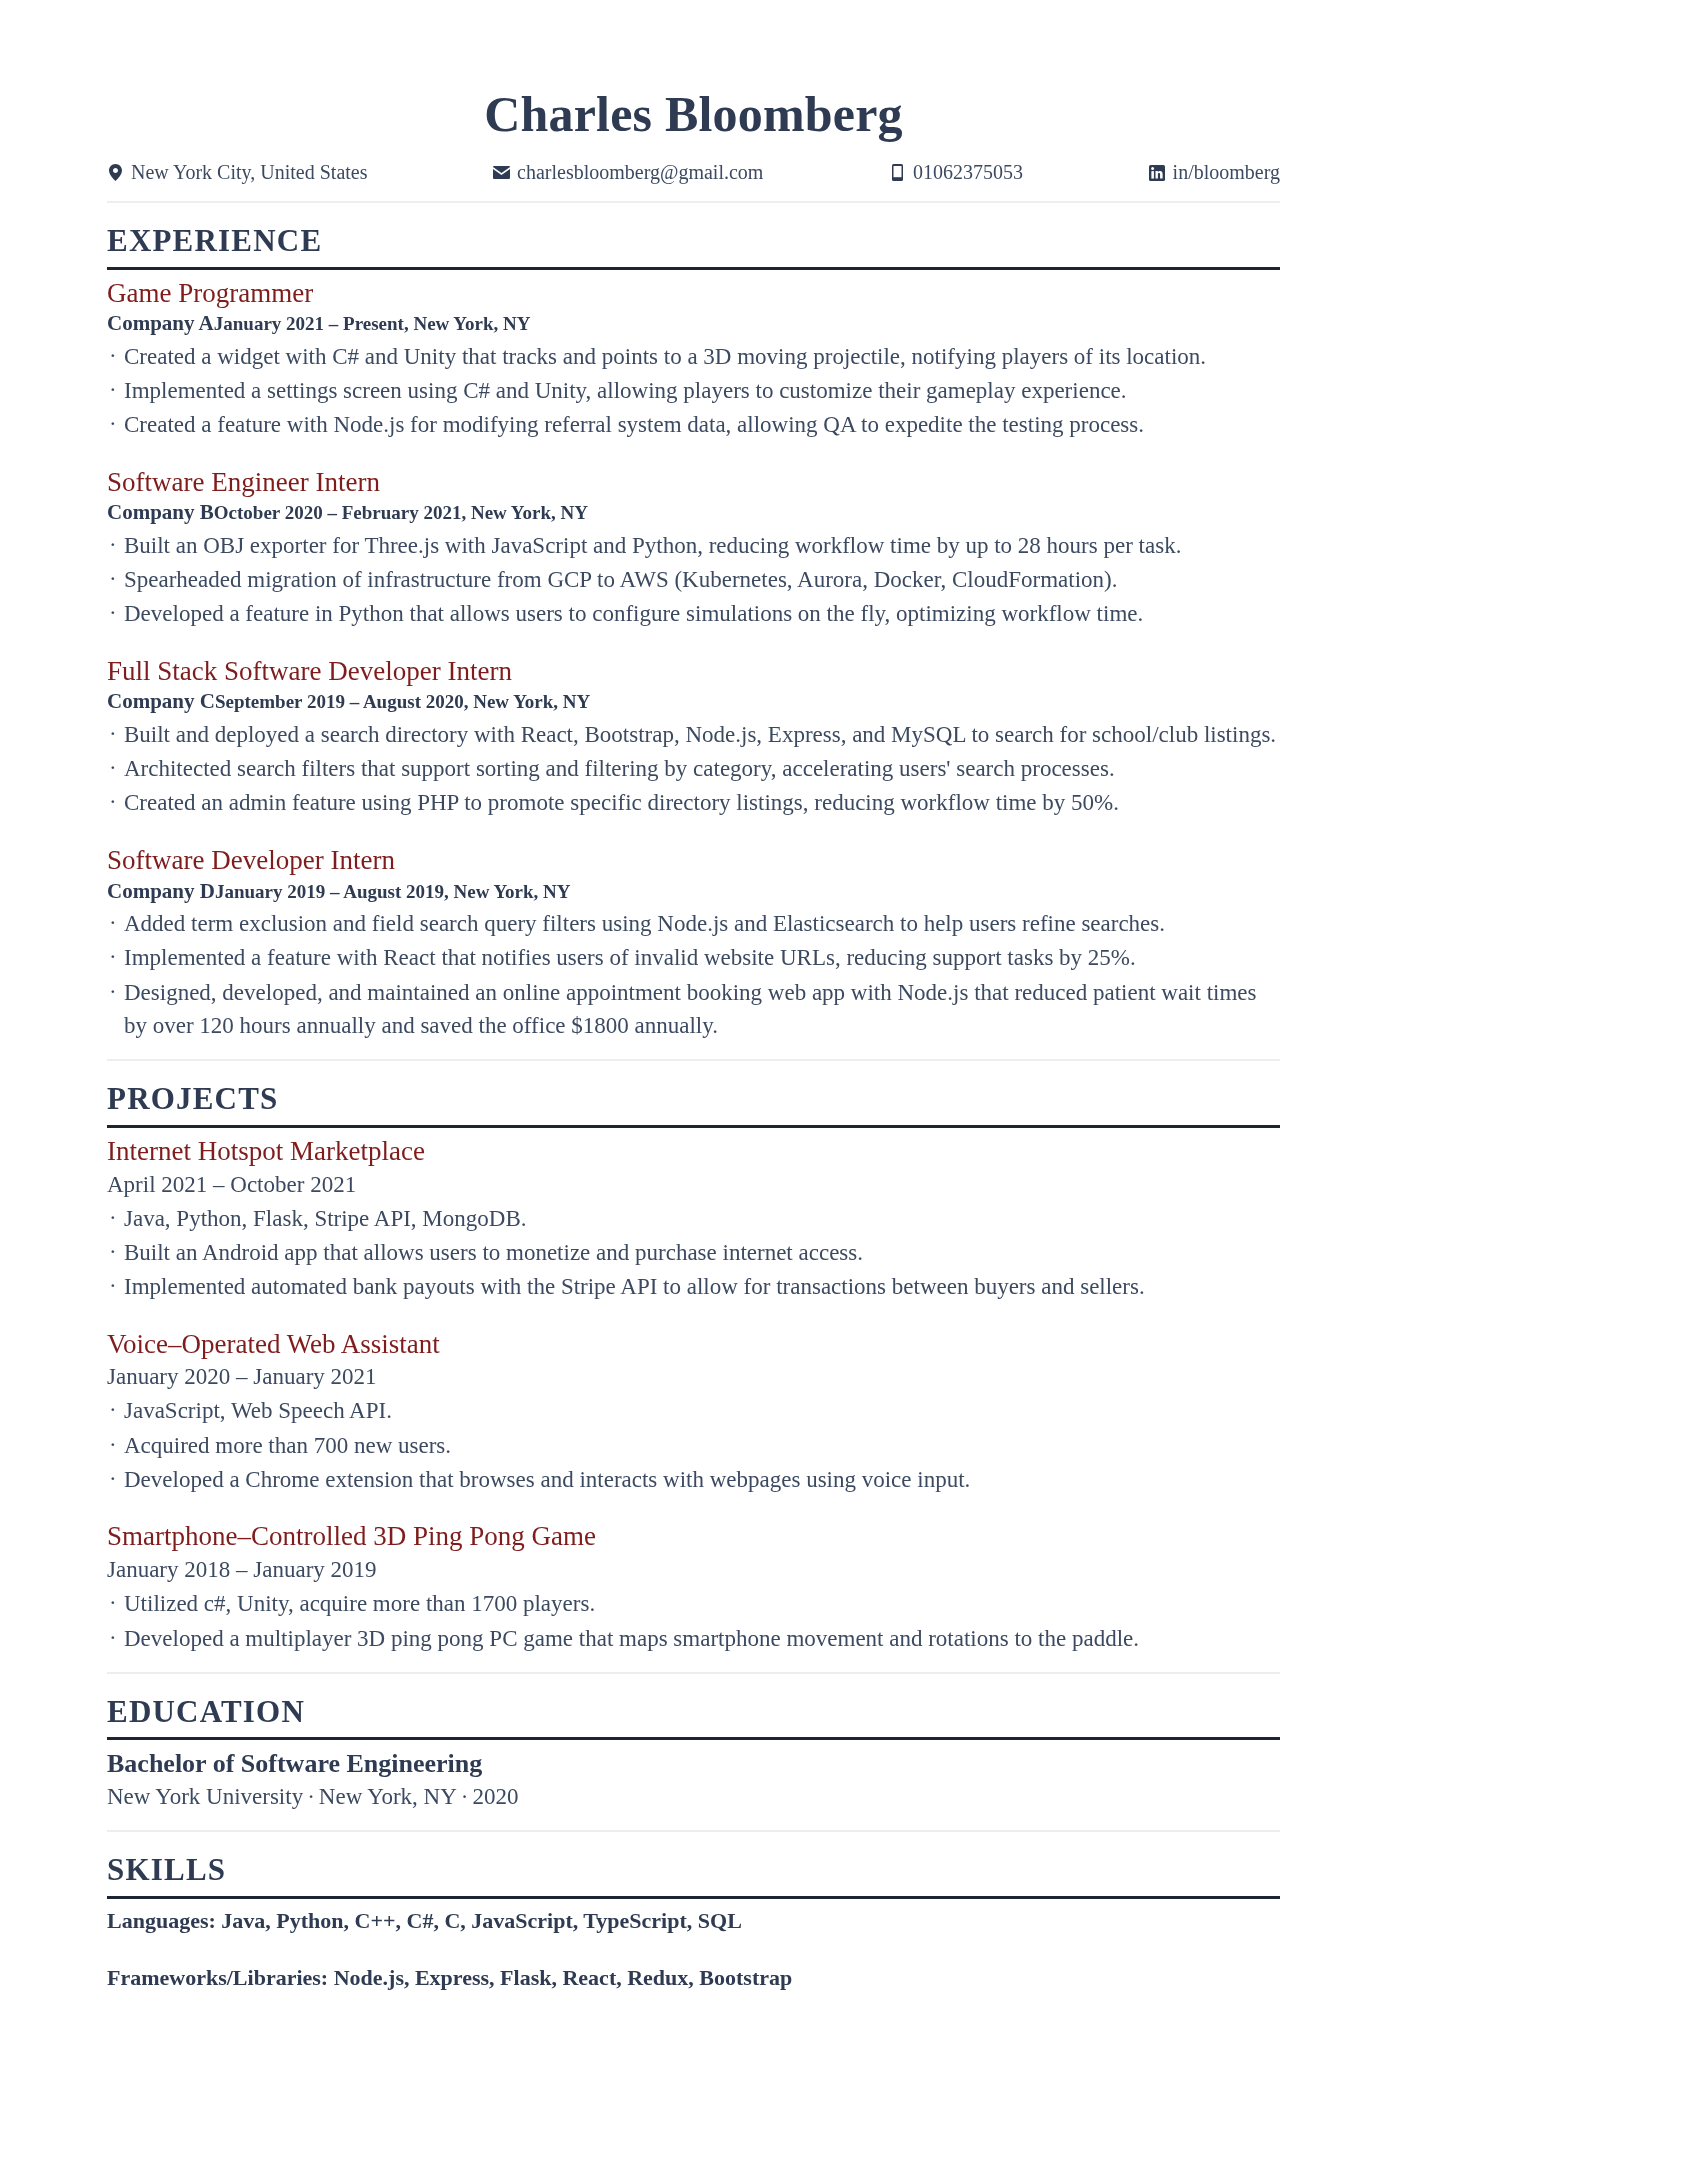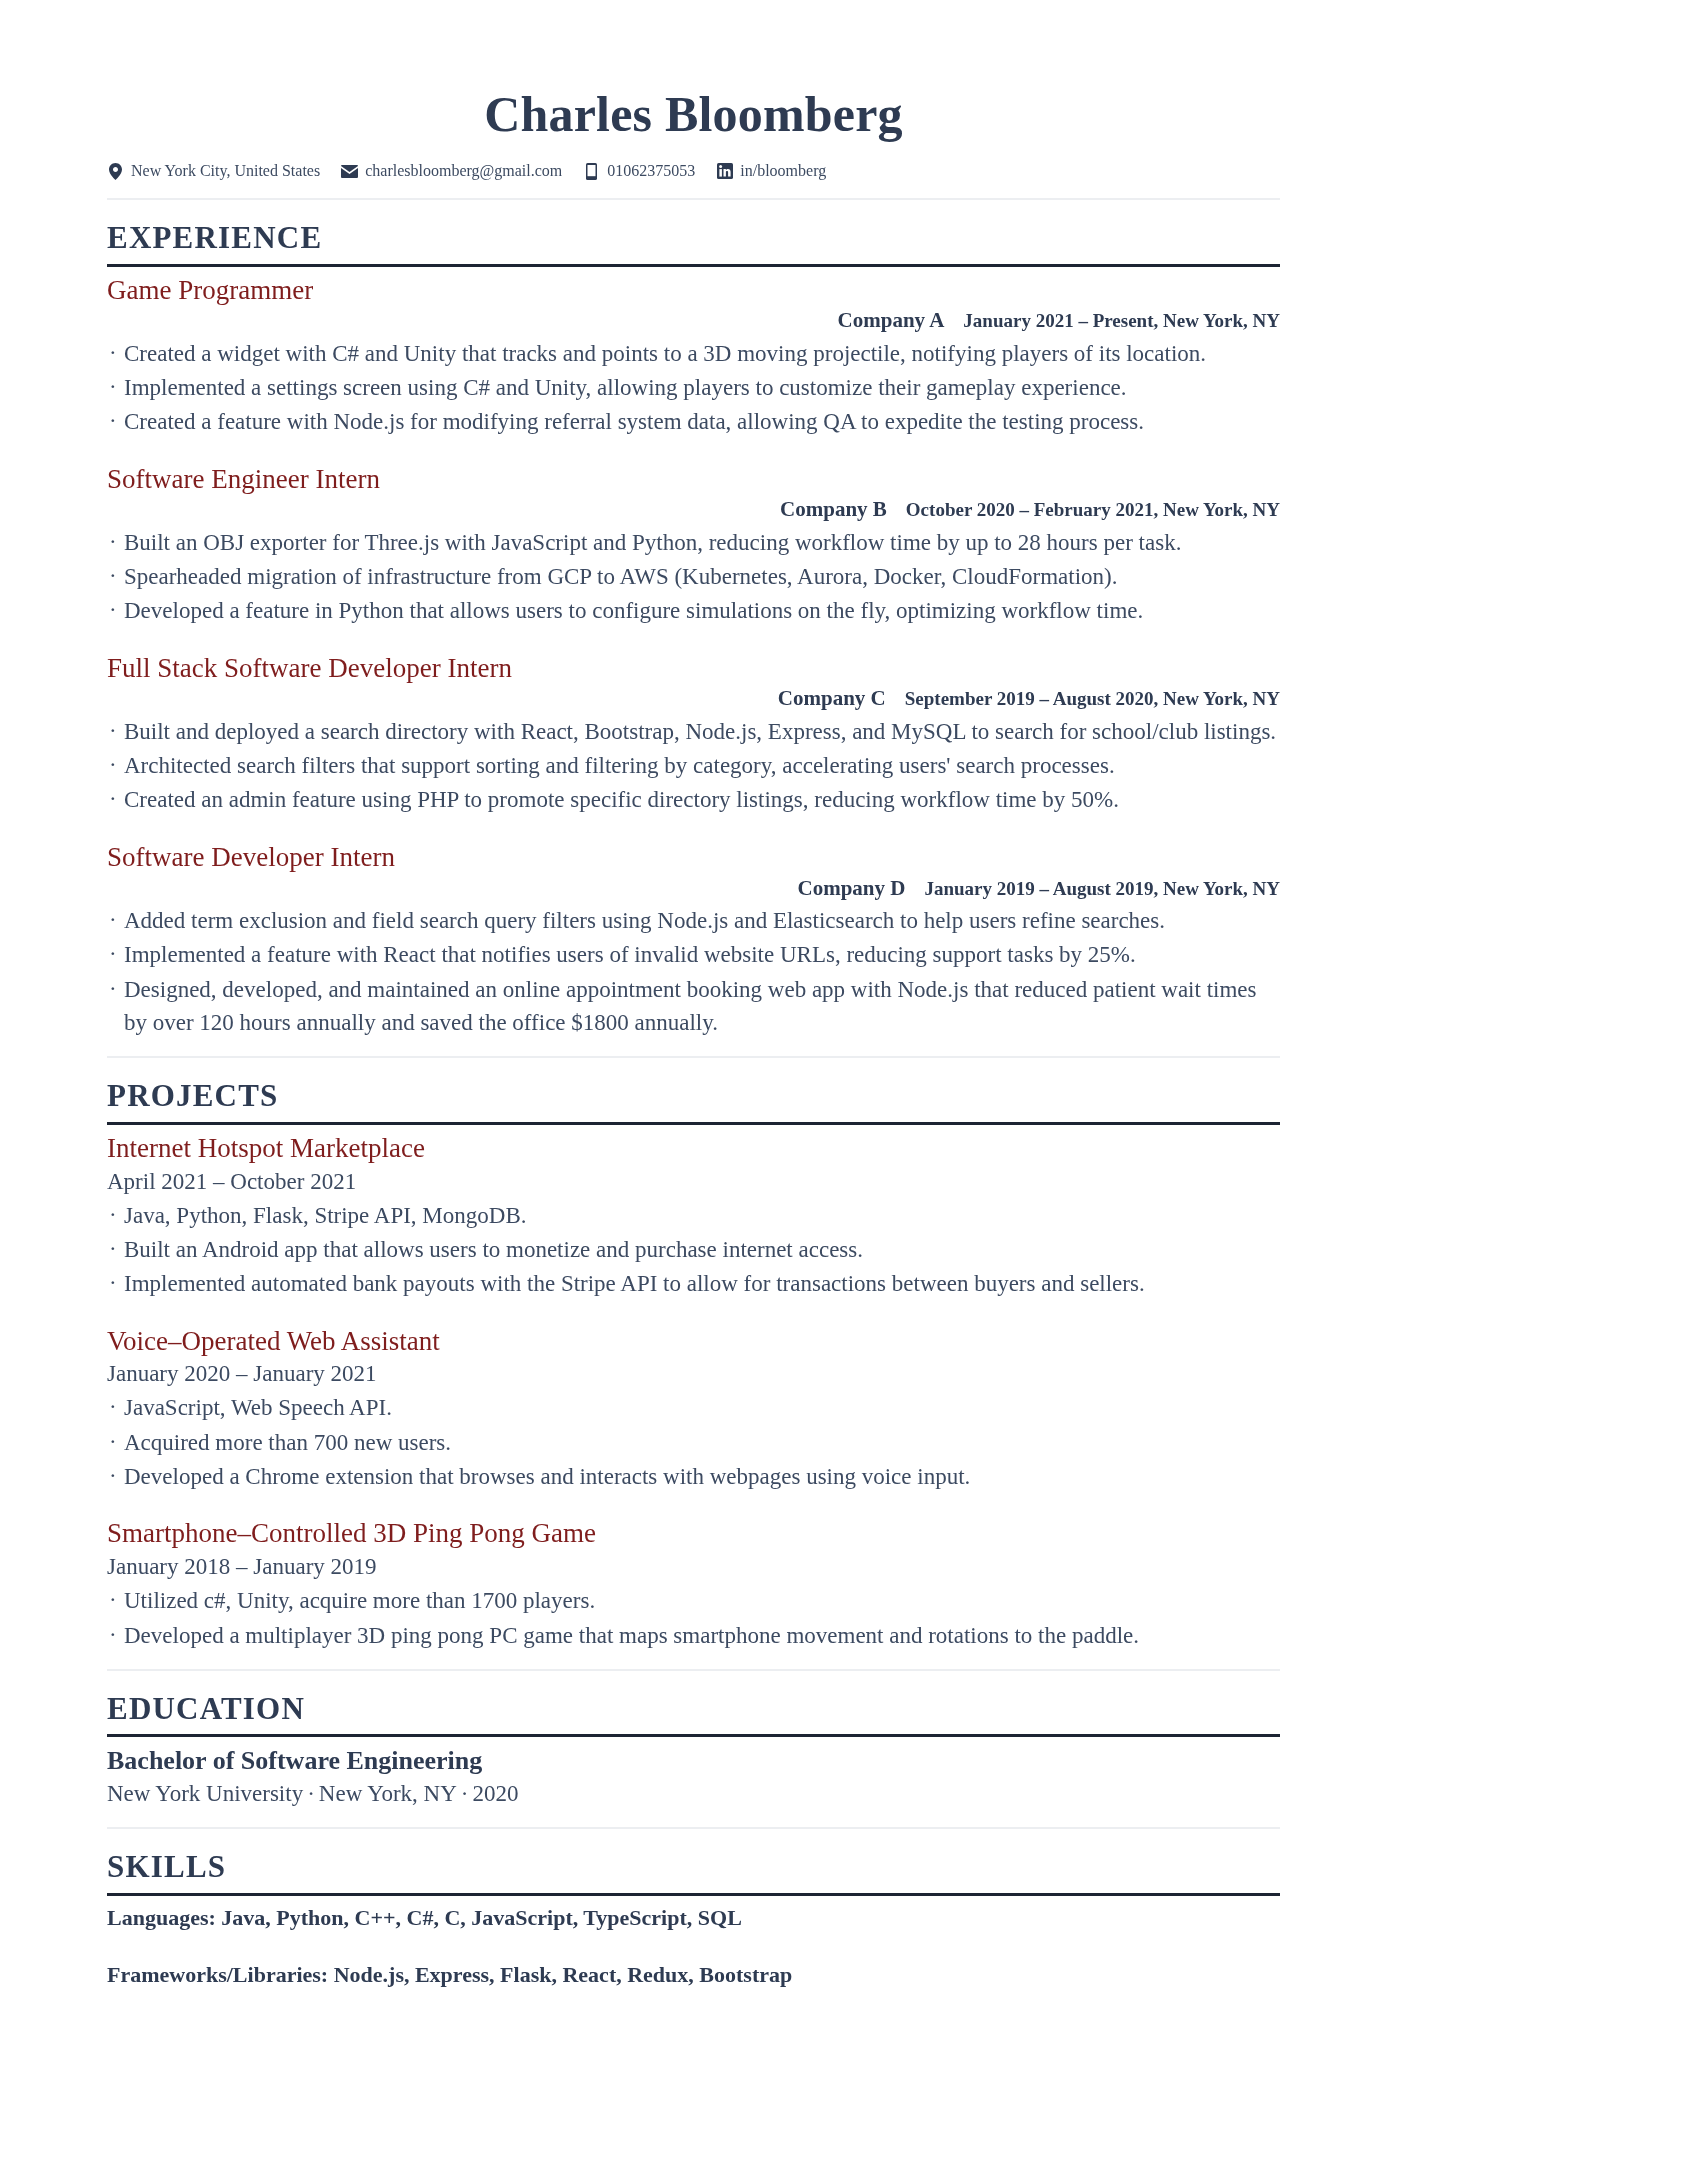--- a/index.html
+++ b/index.html
@@ -30,24 +30,24 @@
   .full-name {
     font-size: 50px;
     font-weight: bold;
     letter-spacing: 0.2px;
     color: #2e3b52;
     line-height: 1.1;
     margin: 0;
   }
   .contact-line {
     margin-top: 19px;
-    font-size: 16px;
+    font-size: 20px;
     color: #3c4a61;
     display: flex;
-    justify-content: flex-start;
+    justify-content: space-between;
     align-items: center;
     gap: 9px;
     flex-wrap: nowrap;
   }
   .contact-item {
     display: inline-flex;
     align-items: center;
     gap: 7px;
     white-space: nowrap;
   }
@@ -90,25 +90,24 @@
   .entry:last-child { margin-bottom: 0; }
   .entry-title {
     font-size: 27px;
     font-weight: normal;
     color: #7f1d1d;
     line-height: 1.25;
     margin: 0;
   }
   .entry-subline {
     display: flex;
-    justify-content: flex-end;
+    justify-content: flex-start;
     align-items: baseline;
     width: 100%;
     line-height: 1.3;
-    gap: 19px;
   }
   .entry-org {
     font-size: 21px;
     font-weight: bold;
     color: #2e3b52;
   }
   .entry-meta {
     font-size: 19px;
     font-weight: bold;
     color: #2e3b52;

